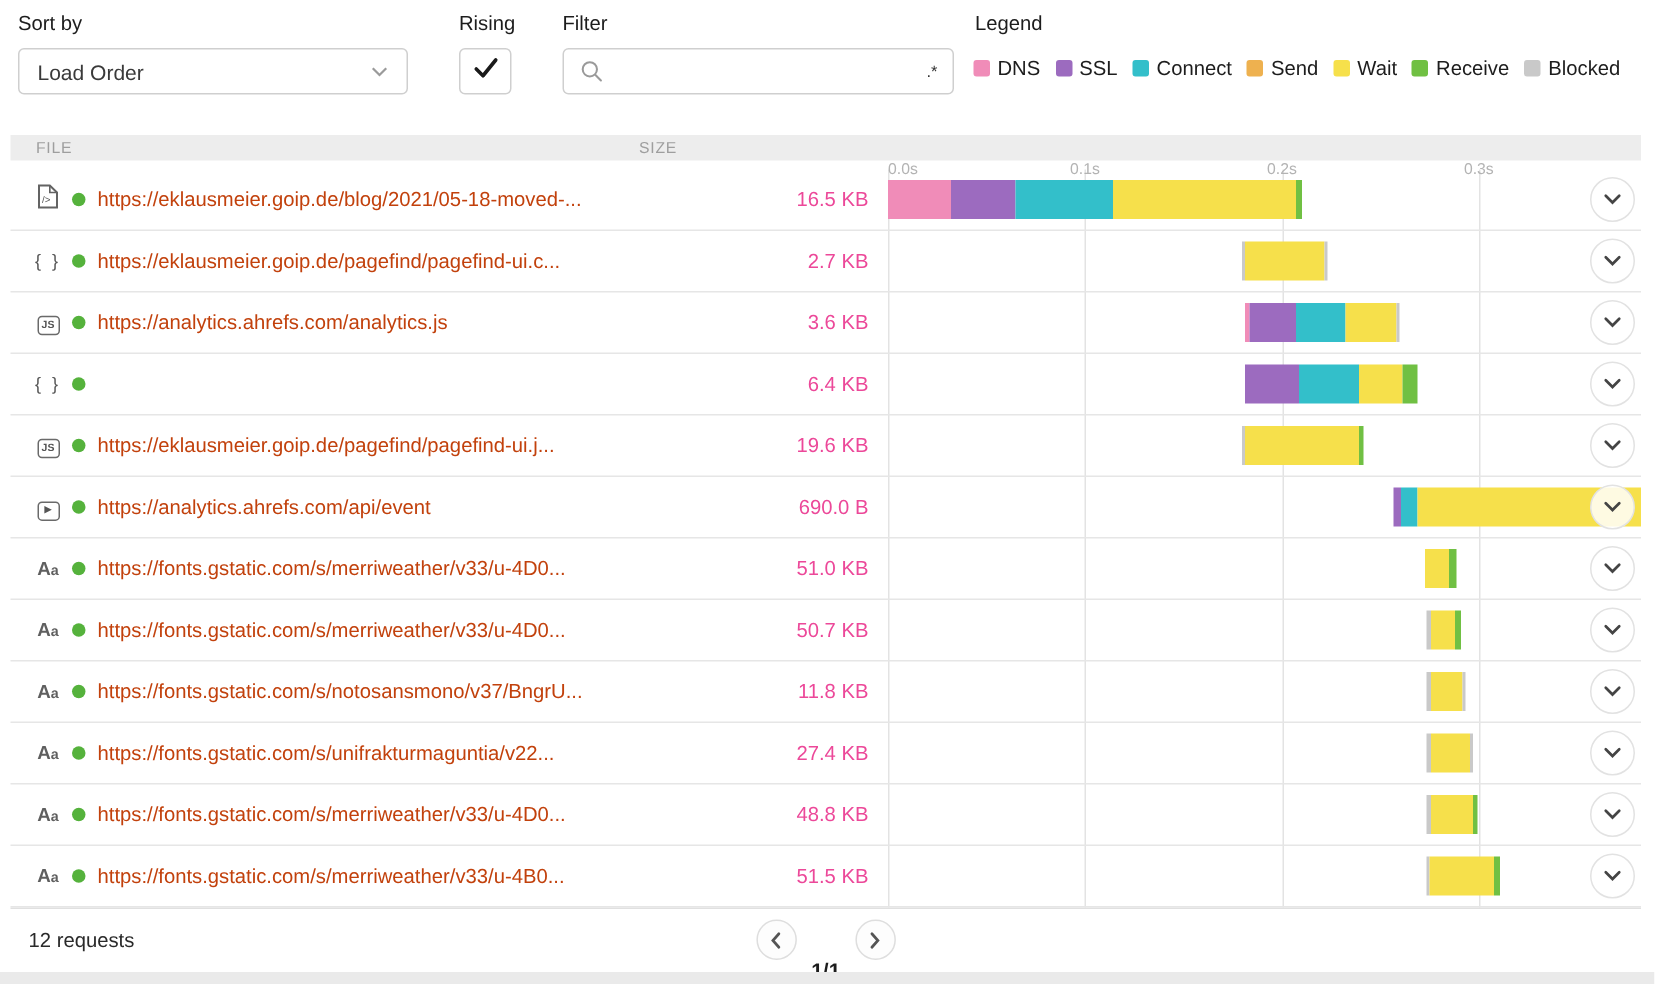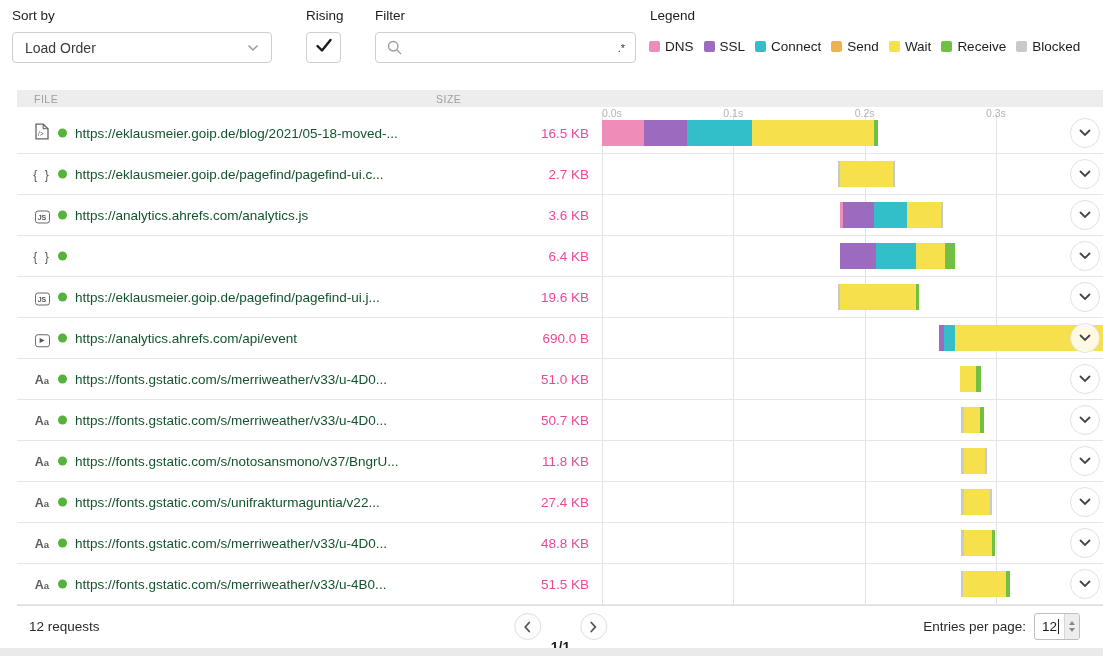--- a/index.html
+++ b/index.html
@@ -12,34 +12,34 @@
   .select-box .chev { margin-left:auto; display:flex; }
   .checkbox { position:absolute; left:306px; top:32px; width:35px; height:31px; border:1px solid #cfcfcf; border-radius:4px; background:#fff; display:flex; align-items:center; justify-content:center; cursor:pointer; }
   .filter-box { position:absolute; left:375px; top:32px; width:261px; height:31px; border:1px solid #cfcfcf; border-radius:4px; background:#fff; display:flex; align-items:center; padding:0 10px; }
   .filter-box input { flex:1; border:none; outline:none; font-size:14px; margin-left:8px; min-width:0; background:transparent; }
   .regex-hint { font-size:11px; color:#333; margin-left:4px; }
   .legend-row { position:absolute; left:649px; top:38px; white-space:nowrap; }
   .leg-item { display:inline-flex; align-items:center; margin-right:10px; font-size:13.5px; color:#1d1d1d; }
   .leg-item i { width:11px; height:11px; border-radius:2px; margin-right:5px; display:inline-block; }
 
   
-  .table { position:absolute; left:17px; top:90px; width:1087px; }
+  .table { position:absolute; left:7px; top:90px; width:1087px; }
   .thead { height:17px; background:#ededed; position:relative; }
   .thead span { position:absolute; top:3px; font-size:10.5px; letter-spacing:0.5px; color:#9e9e9e; }
   .th-file { left:17px; }
   .th-size { left:419px; }
   .rows-wrap { position:relative; margin-top:6px; background:#fff; }
   .gridline { position:absolute; top:0; bottom:0; width:1px; background:#e3e3e3; z-index:0; }
   .axis { position:absolute; left:0; top:-6px; height:12px; width:100%; z-index:2; pointer-events:none; }
   .tick { position:absolute; font-size:10.5px; color:#b3b3b3; }
   .row { position:relative; height:41px; border-bottom:1px solid #e6e6e6; overflow:hidden; z-index:1; }
   .ficon { position:absolute; left:16px; top:50%; transform:translateY(-50%); width:18px; text-align:center; line-height:1; }
   .badge { display:inline-flex; align-items:center; justify-content:center; width:15px; height:13px; border:1.4px solid #6a6a6a; border-radius:3px; font-size:7px; font-weight:bold; color:#555; }
   .dot { position:absolute; left:41px; top:50%; transform:translateY(-50%); width:9px; height:9px; border-radius:50%; background:#55b23c; }
-  .url { position:absolute; left:58px; top:50%; transform:translateY(-50%); font-size:13.5px; color:#14532d; white-space:nowrap; }
+  .url { position:absolute; left:58px; top:50%; transform:translateY(-50%); font-size:13.5px; color:#c2410c; white-space:nowrap; }
   .size { position:absolute; right:515px; top:50%; transform:translateY(-50%); font-size:13.5px; color:#ec4899; }
   .seg { position:absolute; top:7px; height:26px; z-index:1; }
   .expand { position:absolute; right:4px; top:5px; width:30px; height:30px; border-radius:50%; border:1px solid #e2e2e2; background:rgba(255,255,255,0.84); display:flex; align-items:center; justify-content:center; cursor:pointer; z-index:3; }
 
   
   .tfoot { position:relative; height:42px; border-top:1px solid #e0e0e0; display:flex; align-items:center; }
   .req-count { margin-left:12px; font-size:13.5px; color:#2a2a2a; }
   .pager { position:absolute; left:50%; transform:translateX(-50%); display:flex; align-items:center; gap:10px; }
   .pg-btn { width:27px; height:27px; border-radius:50%; border:1px solid #dedede; background:#fdfdfd; display:flex; align-items:center; justify-content:center; cursor:pointer; }
   .pg-ind { font-size:14px; font-weight:bold; color:#1d1d1d;margin-top:41px; }
@@ -338,27 +338,16 @@
             <polyline points="6,1.5 2,6 6,10.5" fill="none" stroke="#555" stroke-width="1.8" stroke-linecap="round"></polyline>
           </svg>
       </button>
       <span class="pg-ind">1/1</span>
       <button class="pg-btn">
         <svg width="8" height="12" viewBox="0 0 8 12">
             <polyline points="2,1.5 6,6 2,10.5" fill="none" stroke="#555" stroke-width="1.8" stroke-linecap="round"></polyline>
           </svg>
       </button>
     </div>
-    <div class="entries">
-      <span class="entries-label">Entries per page:</span>
-      <div class="num-input">
-        <span class="num-val">12</span>
-        <span class="text-caret"></span>
-        <span class="spinner">
-            <i class="tri-up"></i>
-            <i class="tri-down"></i>
-          </span>
-      </div>
-    </div>
   </div>
 </div>
 
 <div class="bottom-strip"></div>
 
 </body></html>

